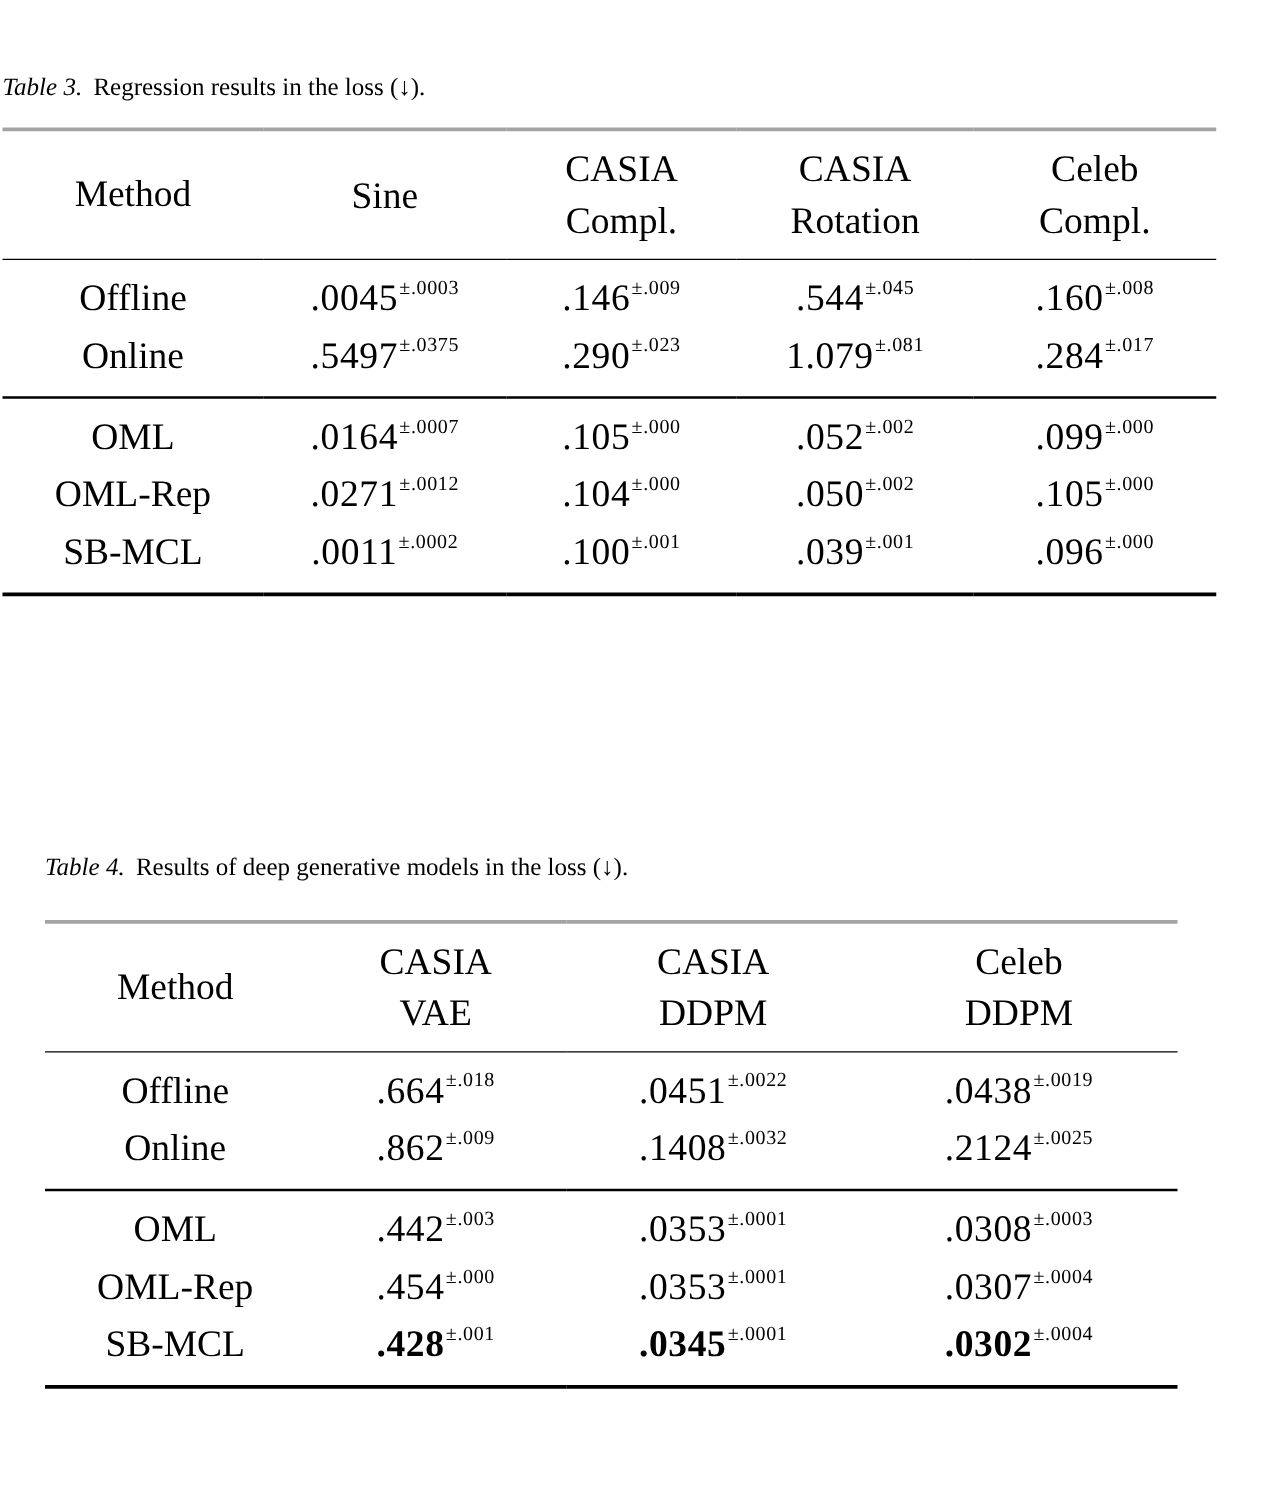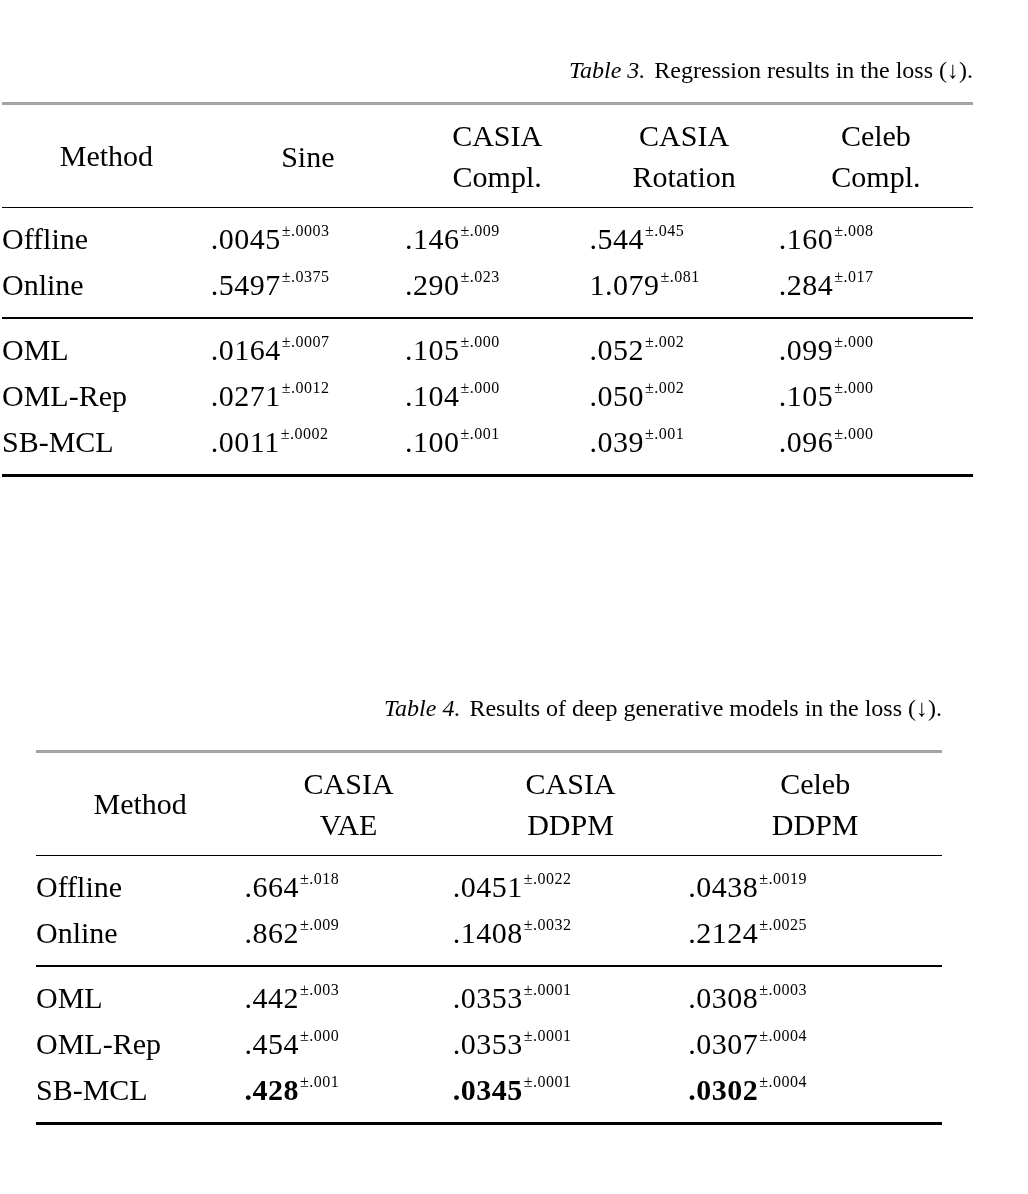--- a/index.html
+++ b/index.html
@@ -10,25 +10,25 @@
   }
   body {
     position: relative;
     width: 1028px;
     height: 1194px;
     overflow: hidden;
     font-family: "Liberation Serif", "DejaVu Serif", serif;
   }
   .table-block { position: absolute; }
   #t3-block { left: 2px;  top: 52px;  width: 971px; }
-  #t4-block { left: 36px; top: 690px; width: 906px; font-family: Liberation Serif, serif; }
+  #t4-block { left: 36px; top: 676px; width: 906px; font-family: Liberation Serif, serif; }
 
   .caption {
-    text-align: right;
-    font-size: 24px;
+    text-align: left;
+    font-size: 20px;
     line-height: 36px;
     white-space: nowrap;
   }
   #t3-block .caption { margin-bottom: 14px; }
   #t4-block .caption { margin-bottom: 24px; }
   .cap-label { font-style: italic; margin-right: 9px; }
 
   table.results {
     width: 100%;
     border-collapse: collapse;
@@ -39,20 +39,21 @@
   table.results thead { border-bottom: 1.5px solid #000; }
   table.results thead th {
     font-weight: normal;
     text-align: center;
     vertical-align: middle;
     height: 102px;
     padding: 0;
   }
   table.results tbody.section-2 { border-top: 2px solid #000; }
   table.results td {
+    text-align: center;
     vertical-align: middle;
     height: 46px;
     padding: 0;
   }
   table.results tbody tr:first-child td { padding-top: 8px; }
   table.results tbody tr:last-child  td { padding-bottom: 9px; }
 
   .hl { display: block; line-height: 41px; }
   .val { letter-spacing: 0.5px; }
   .val.bold { font-weight: bold; }

